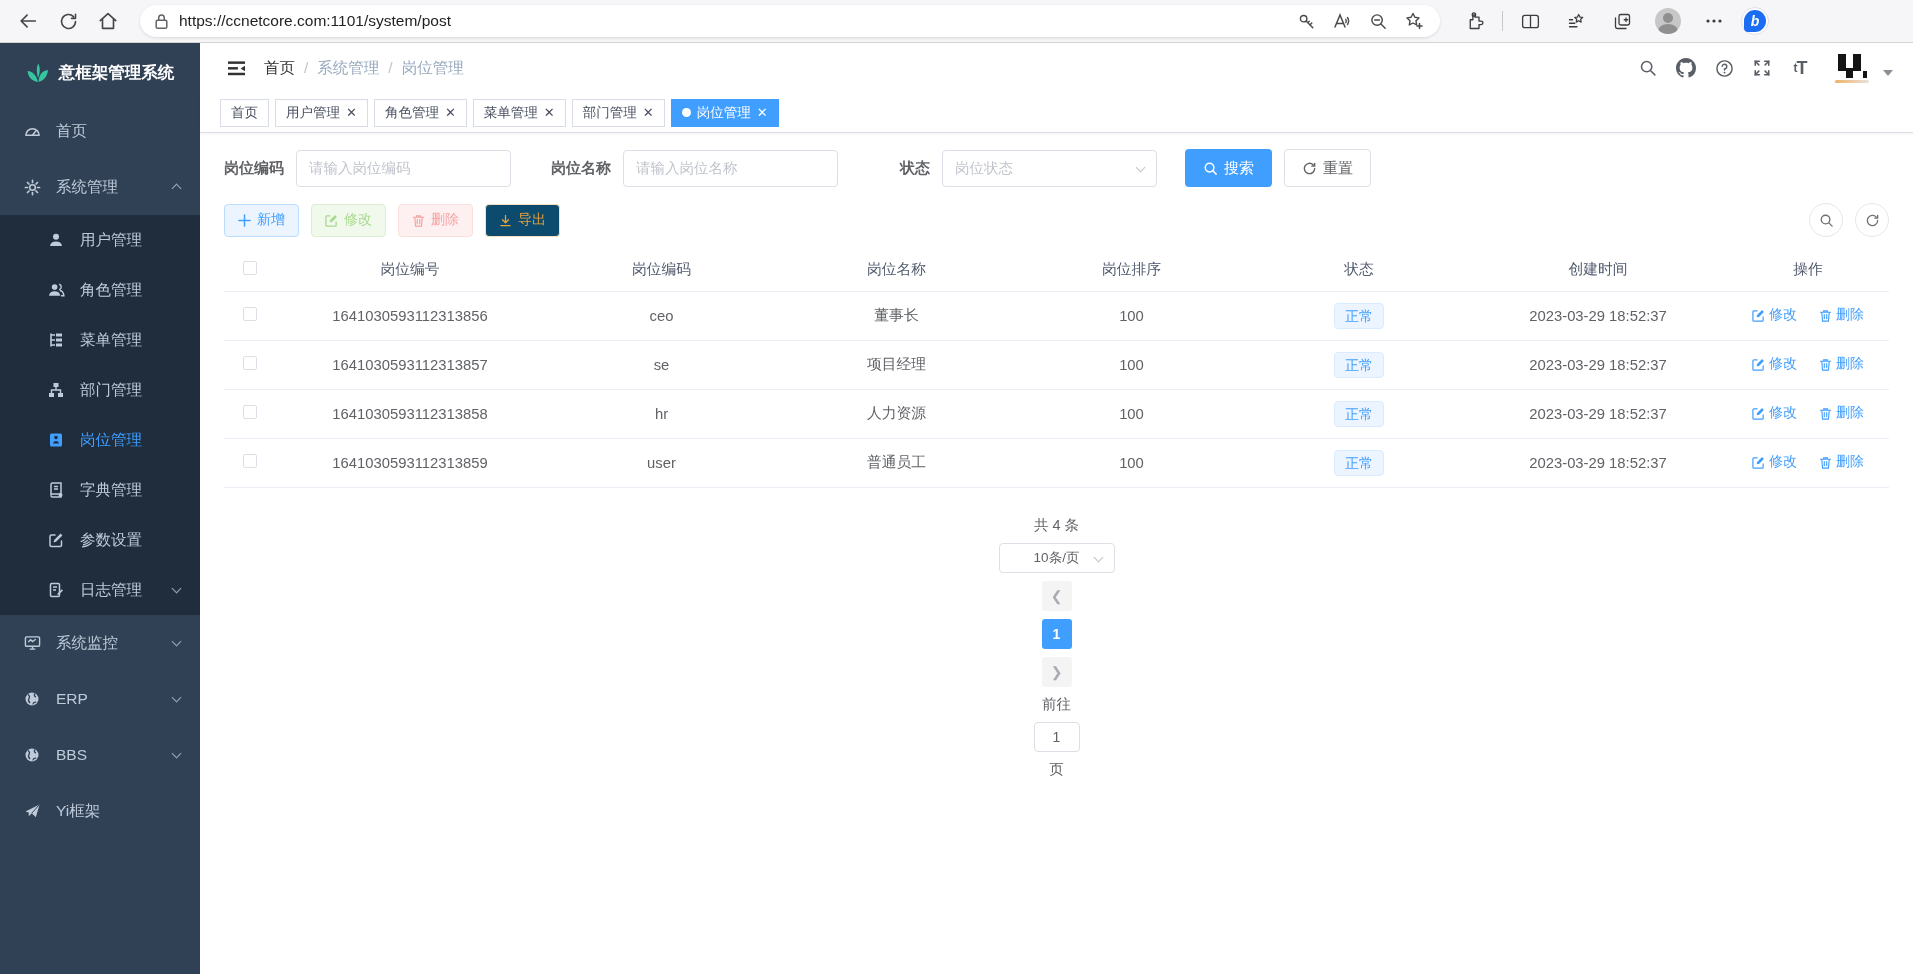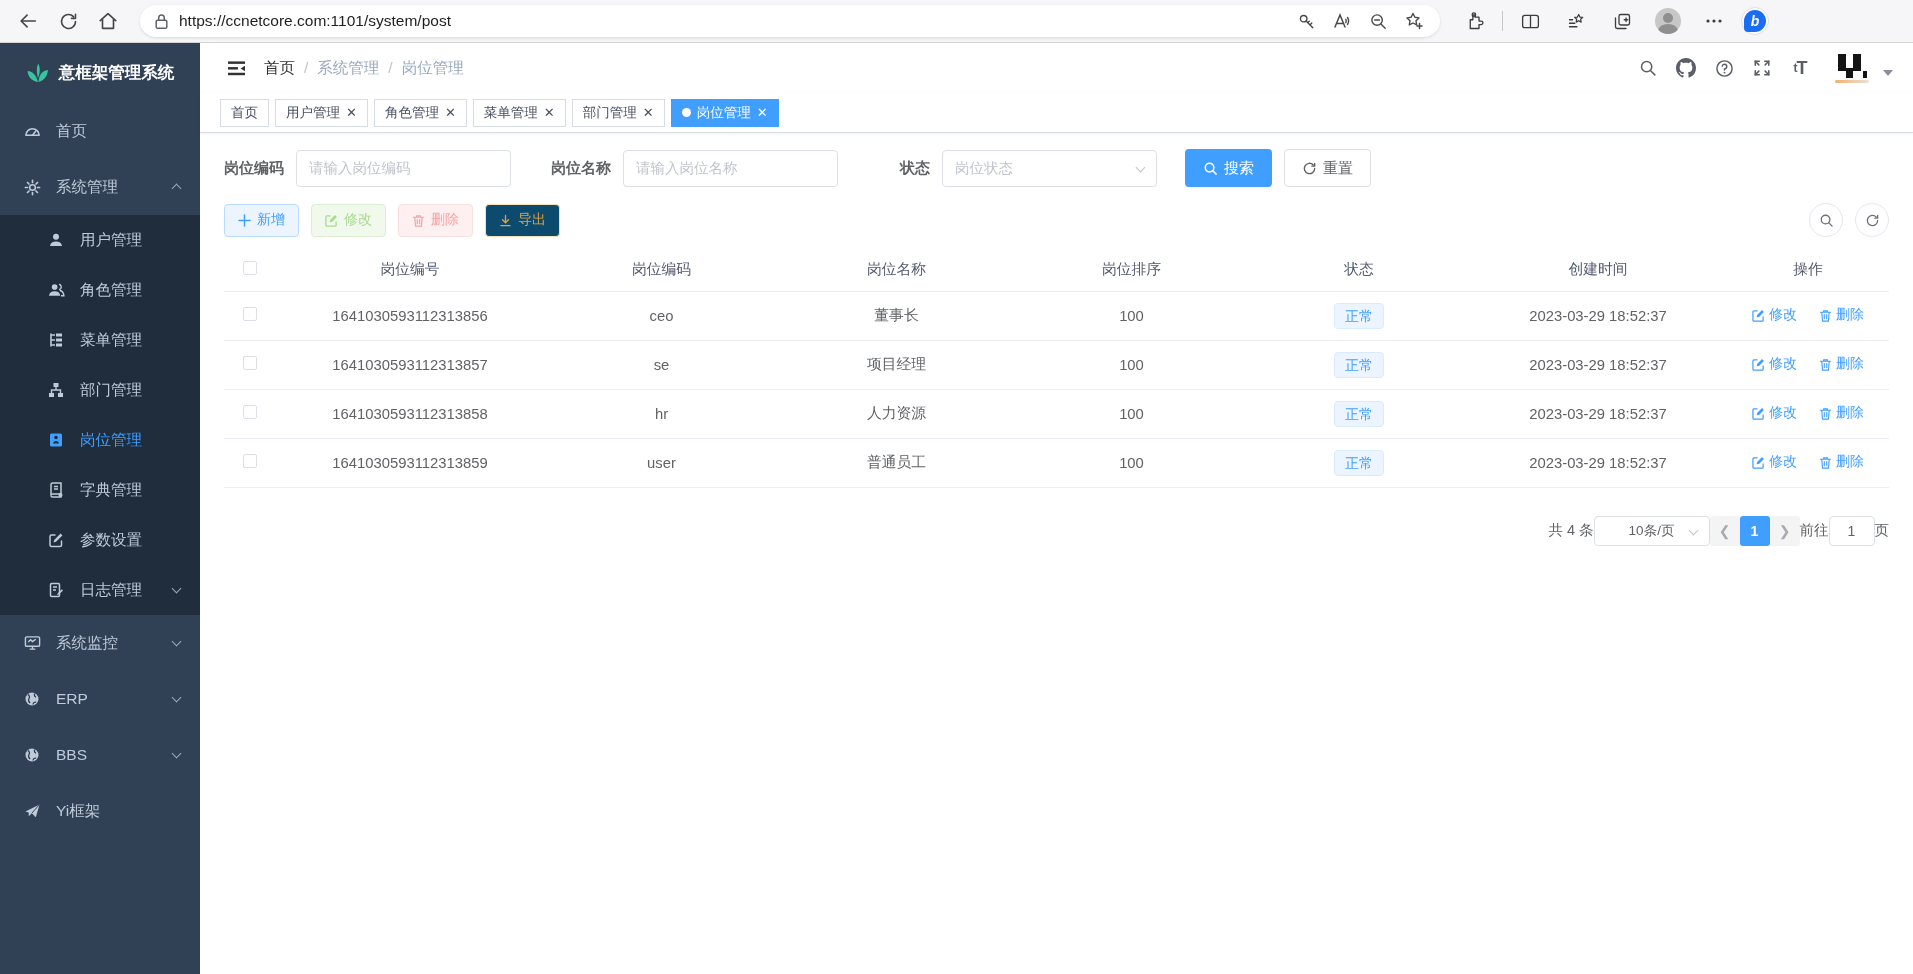--- a/index.html
+++ b/index.html
@@ -103,22 +103,22 @@
   table { width:100%; border-collapse:collapse; table-layout:fixed; }
   th { height:42px; font-size:14.8px; font-weight:normal; color:#515a6e; border-bottom:1px solid #ebeef5; text-align:center; }
   td { height:49px; font-size:14.8px; color:#606266; border-bottom:1px solid #ebeef5; text-align:center; }
   .col-cb { width:52px; } .col-id { width:268px; } .col-code { width:235px; } .col-name { width:235px; }
   .col-sort { width:235px; } .col-status { width:220px; } .col-created { width:258px; }
   .cb { display:inline-block; width:14px; height:14px; border:1px solid #dcdfe6; border-radius:2px; background:#fff; cursor:pointer; }
   .tag-normal { display:inline-block; height:26px; line-height:24px; padding:0 10px; font-size:14px;
     background:#ecf5ff; border:1px solid #d9ecff; color:#409eff; border-radius:4px; }
   .op-link { display:inline-flex; align-items:center; gap:4px; color:#409eff; font-size:14px; margin:0 9px; cursor:pointer; }
 
-  .pagination { display:flex; align-items:center; justify-content:flex-end; gap:0;
-    margin-top:28px; font-size:14.5px; color:#606266; }
+  .pagination { display:flex; align-items:center; justify-content:flex-end; gap:8px;
+    margin-top:28px; font-size:14.5px; color:#606266;flex-direction:column; }
   .pg-select { width:116px; height:30px; border:1px solid #dcdfe6; border-radius:4px; position:relative;
     display:flex; align-items:center; justify-content:center; font-size:13.5px; color:#606266; }
   .pg-select .sel-chev { top:10px; }
   .pg-btn { width:30px; height:30px; border-radius:3px; background:#f4f4f5; color:#a8abb2;
     display:flex; align-items:center; justify-content:center; font-size:14px; cursor:pointer; }
   .pg-cur { width:30px; height:30px; border-radius:3px; background:#409eff; color:#fff; font-weight:bold;
     display:flex; align-items:center; justify-content:center; font-size:14px; cursor:pointer; }
   .pg-goto-input { width:46px; height:30px; border:1px solid #dcdfe6; border-radius:4px; text-align:center;
     font-size:14px; color:#606266; outline:none; }
   svg { display:block; }

